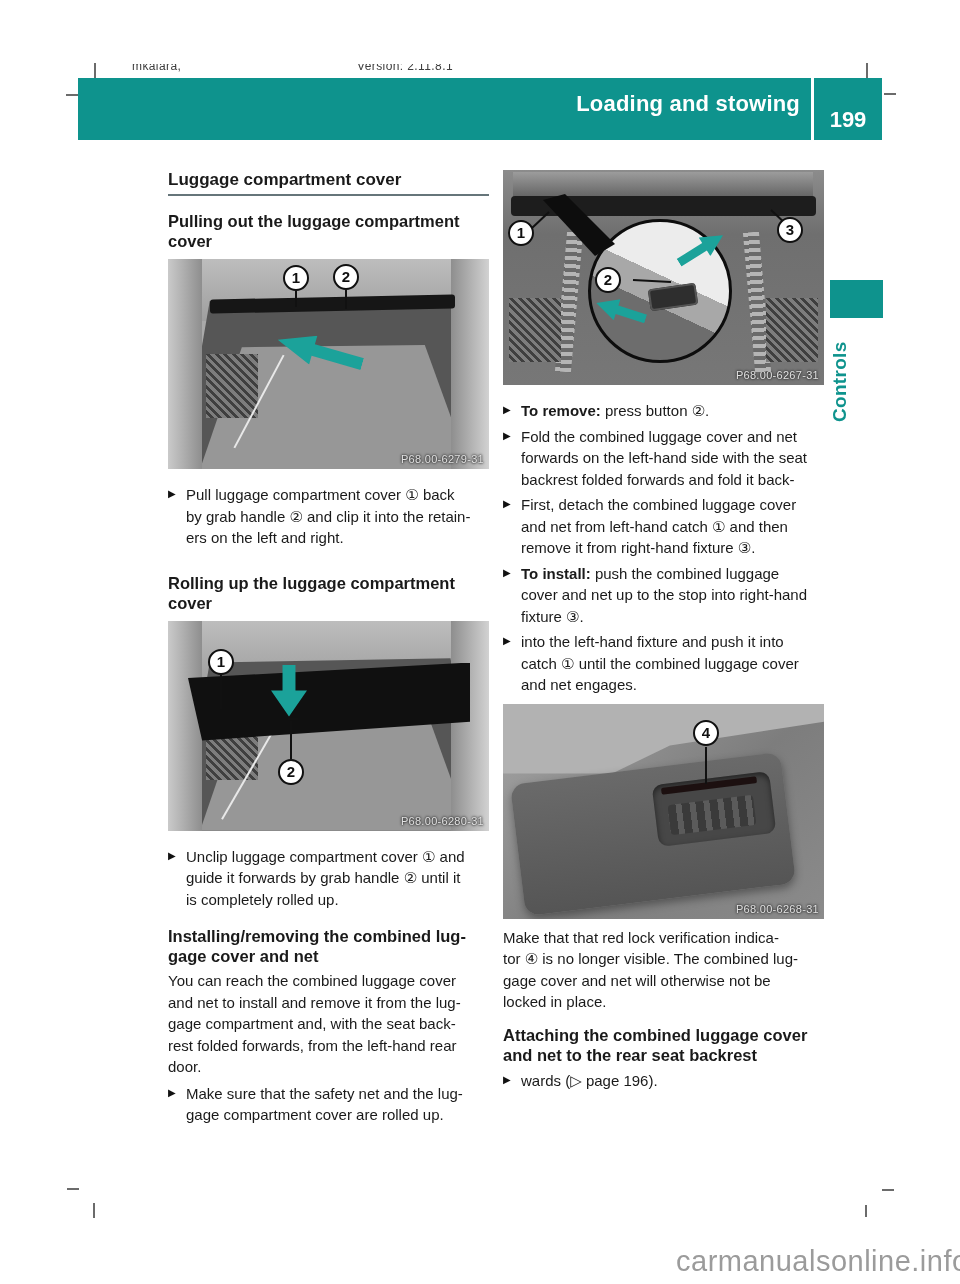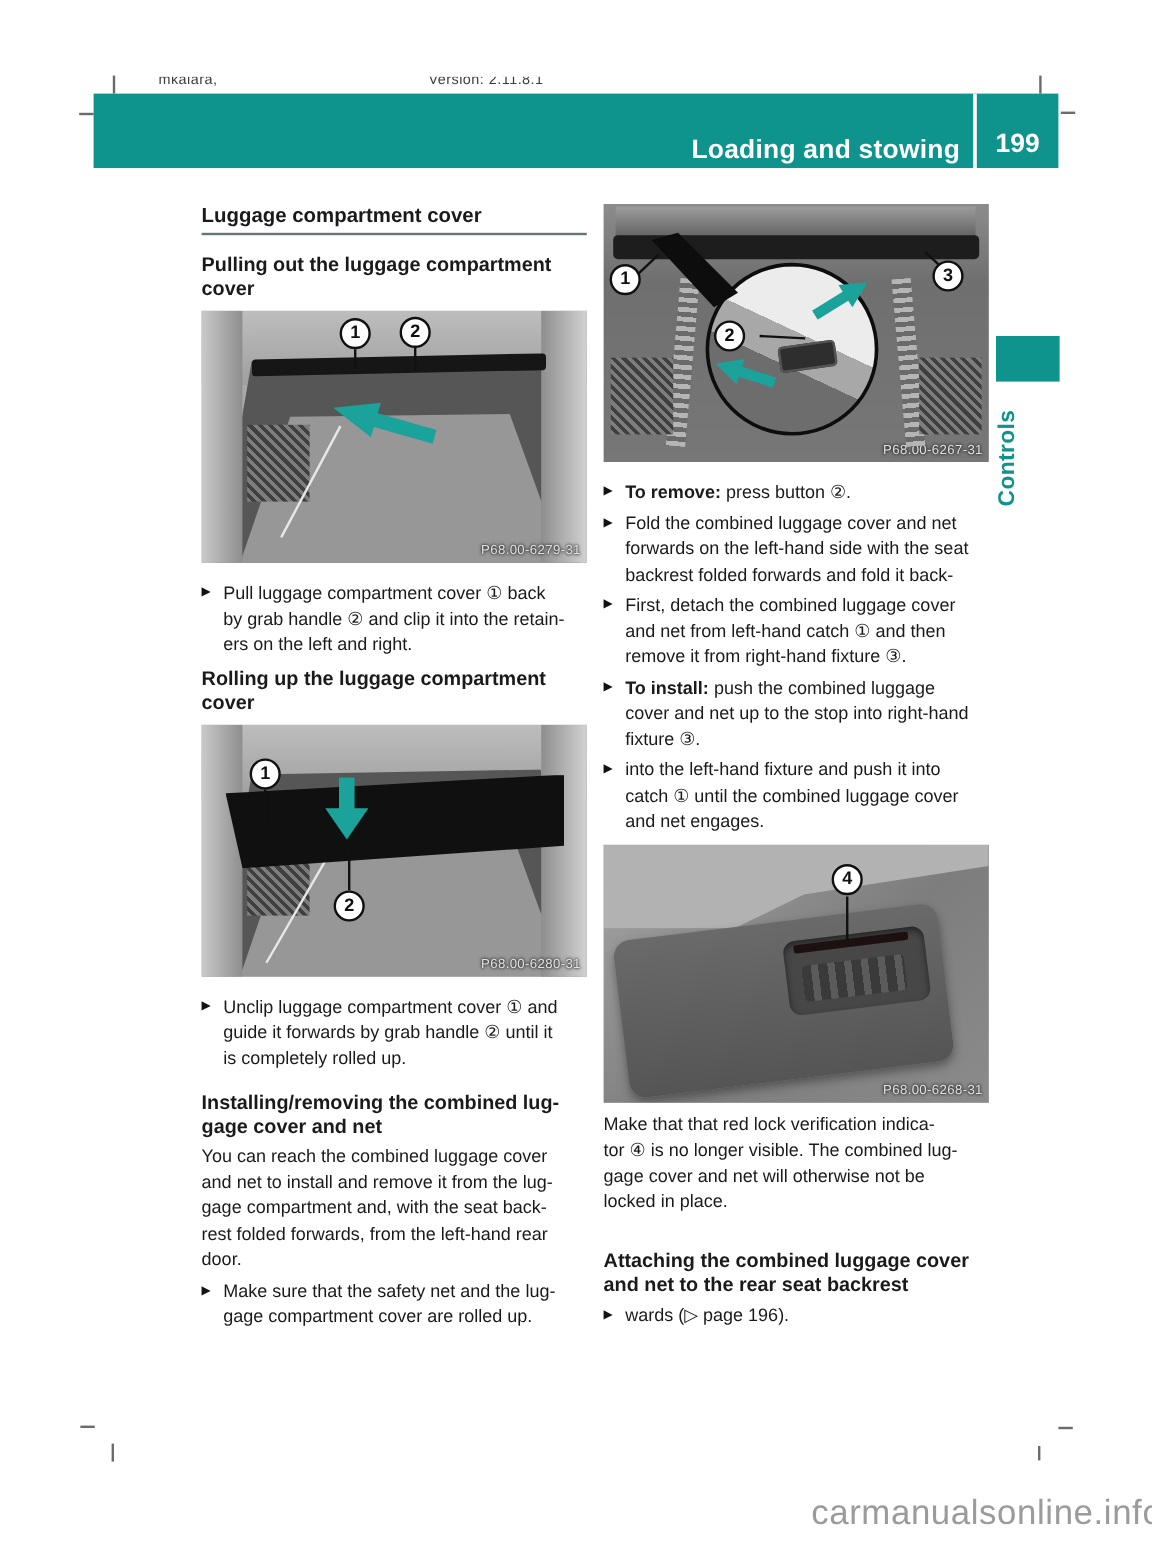--- a/index.html
+++ b/index.html
@@ -1,21 +1,21 @@
 <!DOCTYPE html>
 <html><head>
 <meta charset="utf-8">
 <style>
   html,body {margin:0; padding:0; background:#ffffff;}
   .page {position:relative; width:960px; height:1284px; background:#fff; overflow:hidden;
          font-family:"Liberation Sans","DejaVu Sans",sans-serif; color:#1a1a1a;}
 
   
   .hdr {position:absolute; left:78px; top:78px; width:804px; height:62px; background:#0E938D;}
-  .hdr-title {position:absolute; right:82px; bottom:4px; color:#fff; font-weight:bold; font-size:22px; line-height:1; letter-spacing:.2px;}
+  .hdr-title {position:absolute; right:82px; bottom:25px; color:#fff; font-weight:bold; font-size:22px; line-height:1; letter-spacing:.2px;}
   .hdr-div {position:absolute; left:733px; top:0; width:3px; height:62px; background:#fff;}
   .hdr-num {position:absolute; left:736px; width:68px; bottom:9px; text-align:center; color:#fff; font-weight:bold; font-size:22px; line-height:1;}
 
   .note-wrap {position:absolute; height:9px; overflow:hidden;}
   .note-wrap span {display:block; margin-top:-5px; font-size:12px; color:#3d3d3d; letter-spacing:.4px; white-space:nowrap;}
 
   
   .cm {position:absolute; background:#6b6b6b;}
 
   
@@ -148,21 +148,21 @@
       <span class="pcode">P68.00-6279-31</span>
     </div>
 
     <div class="bullet">
       <span class="marker">▶</span>
       <div class="body-ln">Pull luggage compartment cover ① back</div>
       <div class="body-ln">by grab handle ② and clip it into the retain-</div>
       <div class="body-ln">ers on the left and right.</div>
     </div>
 
-    <div class="h2" style="margin-top:7px;">
+    <div class="h2" style="margin-top:24px;">
       <div>Rolling up the luggage compartment</div>
       <div>cover</div>
     </div>
 
     <div class="ph" style="height:210px; margin:8px 0 15px;">
       <div class="trunk-top"></div>
       <div class="trunk-walls"></div>
       <div class="trunk-floor"></div>
       <div class="trunk-sideL"></div>
       <div class="trunk-sideR"></div>
@@ -281,21 +281,21 @@
       <span class="pcode">P68.00-6268-31</span>
     </div>
 
     <div class="para">
       <div class="body-ln">Make that that red lock verification indica-</div>
       <div class="body-ln">tor ④ is no longer visible. The combined lug-</div>
       <div class="body-ln">gage cover and net will otherwise not be</div>
       <div class="body-ln">locked in place.</div>
     </div>
 
-    <div class="h2" style="margin-top:28px;">
+    <div class="h2" style="margin-top:12px;">
       <div>Attaching the combined luggage cover</div>
       <div>and net to the rear seat backrest</div>
     </div>
 
     <div class="bullet" style="margin-top:5px;">
       <span class="marker">▶</span>
       <div class="body-ln">wards (▷ page 196).</div>
     </div>
   </div>
 

